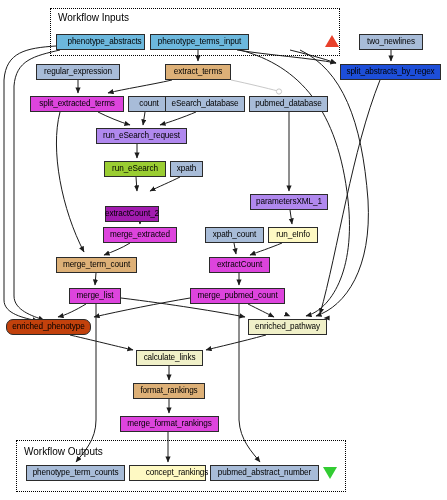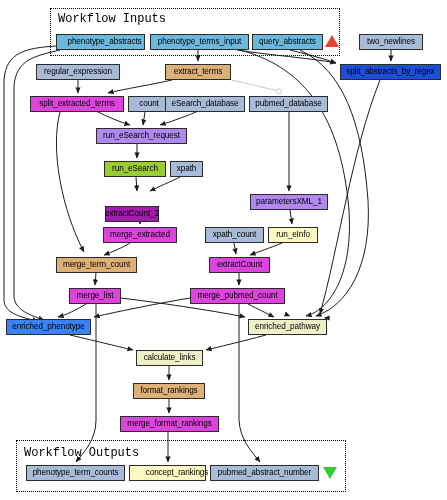--- a/index.html
+++ b/index.html
@@ -18,24 +18,23 @@
     letter-spacing:-0.1px;
   }
   .cluster{
     position:absolute;
     box-sizing:border-box;
     border:1px dotted #000;
     background:transparent;
   }
   .cluster-label{
     position:absolute;
-    font-size:12px;
+    font-size:10px;
     color:#000;
     white-space:nowrap;
-    font-family:Liberation Mono, monospace;
   }
   .tri{position:absolute;width:0;height:0;}
   .tri-up{border-left:7px solid transparent;border-right:7px solid transparent;border-bottom:12px solid #e8402a;}
   .tri-down{border-left:7px solid transparent;border-right:7px solid transparent;border-top:12px solid #33cc33;}
 </style>
 </head>
 <body>
 
 <div id="canvas">
 
@@ -130,21 +129,20 @@
   </svg>
 
   <div class="cluster" style="left:50px;top:8px;width:290px;height:48px;"></div>
   <div class="cluster-label" style="left:58px;top:12px;">Workflow Inputs</div>
 
   <div class="cluster" style="left:16px;top:440px;width:330px;height:52px;"></div>
   <div class="cluster-label" style="left:24px;top:446px;">Workflow Outputs</div>
 
   <div class="node" style="left:56px;top:34px;width:89px;height:16px;background:#6cb8dd;padding-left:8px;">phenotype_abstracts</div>
   <div class="node" style="left:150px;top:34px;width:99px;height:16px;background:#6cb8dd;">phenotype_terms_input</div>
-  <div class="node" style="left:252px;top:34px;width:71px;height:16px;background:#6cb8dd;">query_abstracts</div>
   <div class="node" style="left:359px;top:34px;width:64px;height:16px;background:#a8bcd8;">two_newlines</div>
 
   <div class="node" style="left:340px;top:64px;width:101px;height:16px;background:#1d4ed8;">split_abstracts_by_regex</div>
   <div class="node" style="left:36px;top:64px;width:84px;height:16px;background:#a8bcd8;">regular_expression</div>
   <div class="node" style="left:165px;top:64px;width:66px;height:16px;background:#ddb077;">extract_terms</div>
 
   <div class="node" style="left:30px;top:96px;width:94px;height:16px;background:#dd44dd;">split_extracted_terms</div>
   <div class="node" style="left:128px;top:96px;width:42px;height:16px;background:#a8bcd8;">count</div>
   <div class="node" style="left:165px;top:96px;width:80px;height:16px;background:#a8bcd8;">eSearch_database</div>
   <div class="node" style="left:249px;top:96px;width:79px;height:16px;background:#a8bcd8;">pubmed_database</div>
@@ -159,21 +157,21 @@
   <div class="node" style="left:103px;top:227px;width:74px;height:16px;background:#dd44dd;">merge_extracted</div>
   <div class="node" style="left:205px;top:227px;width:59px;height:16px;background:#a8bcd8;">xpath_count</div>
   <div class="node" style="left:268px;top:227px;width:50px;height:16px;background:#fef9c3;">run_eInfo</div>
 
   <div class="node" style="left:56px;top:257px;width:81px;height:16px;background:#ddb077;">merge_term_count</div>
   <div class="node" style="left:209px;top:257px;width:61px;height:16px;background:#dd44dd;">extractCount</div>
 
   <div class="node" style="left:69px;top:288px;width:52px;height:16px;background:#dd44dd;">merge_list</div>
   <div class="node" style="left:190px;top:288px;width:95px;height:16px;background:#dd44dd;">merge_pubmed_count</div>
 
-  <div class="node" style="left:6px;top:319px;width:85px;height:16px;background:#3b82f6;">enriched_phenotype</div>
+  <div class="node" style="left:6px;top:319px;width:85px;height:16px;background:#c2410c;border-radius:7px;">enriched_phenotype</div>
   <div class="node" style="left:248px;top:319px;width:79px;height:16px;background:#f0f0c8;">enriched_pathway</div>
 
   <div class="node" style="left:136px;top:350px;width:67px;height:16px;background:#f0f0c8;">calculate_links</div>
   <div class="node" style="left:133px;top:383px;width:72px;height:16px;background:#ddb077;">format_rankings</div>
   <div class="node" style="left:120px;top:416px;width:99px;height:16px;background:#dd44dd;">merge_format_rankings</div>
 
   <div class="node" style="left:26px;top:465px;width:99px;height:16px;background:#a8bcd8;">phenotype_term_counts</div>
   <div class="node" style="left:129px;top:465px;width:77px;height:16px;background:#fef9c3;padding-left:19px;">concept_rankings</div>
   <div class="node" style="left:210px;top:465px;width:109px;height:16px;background:#a8bcd8;">pubmed_abstract_number</div>
 

